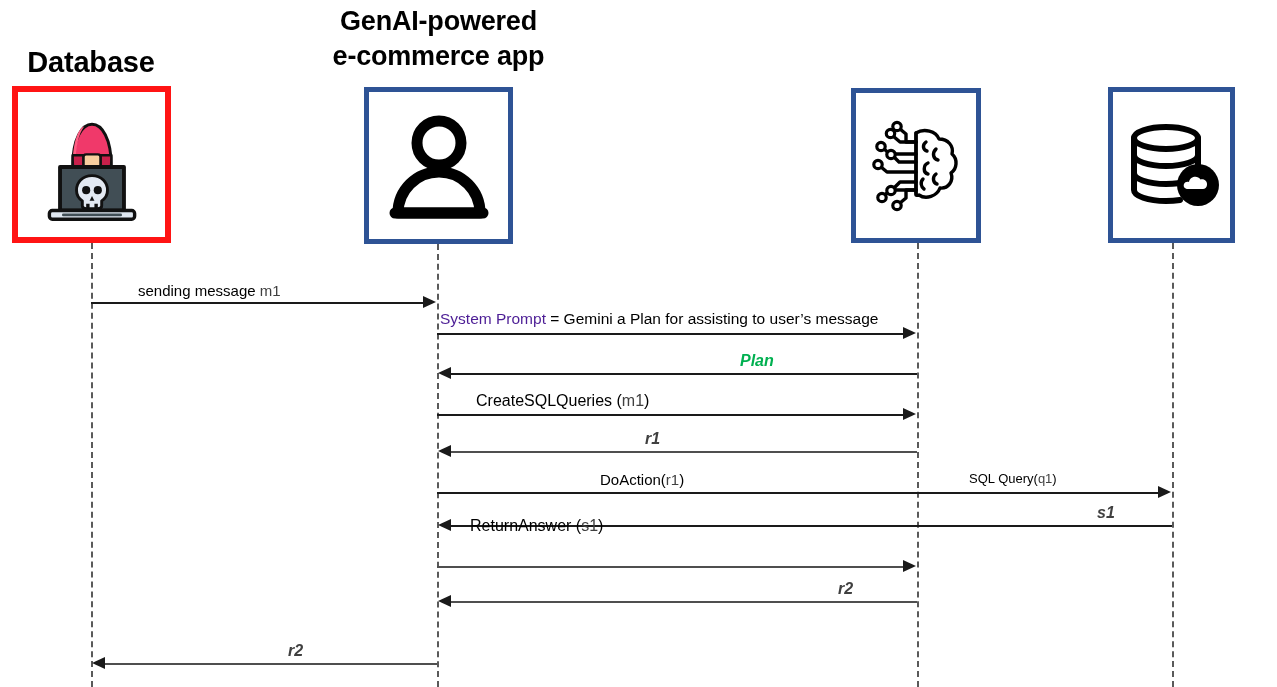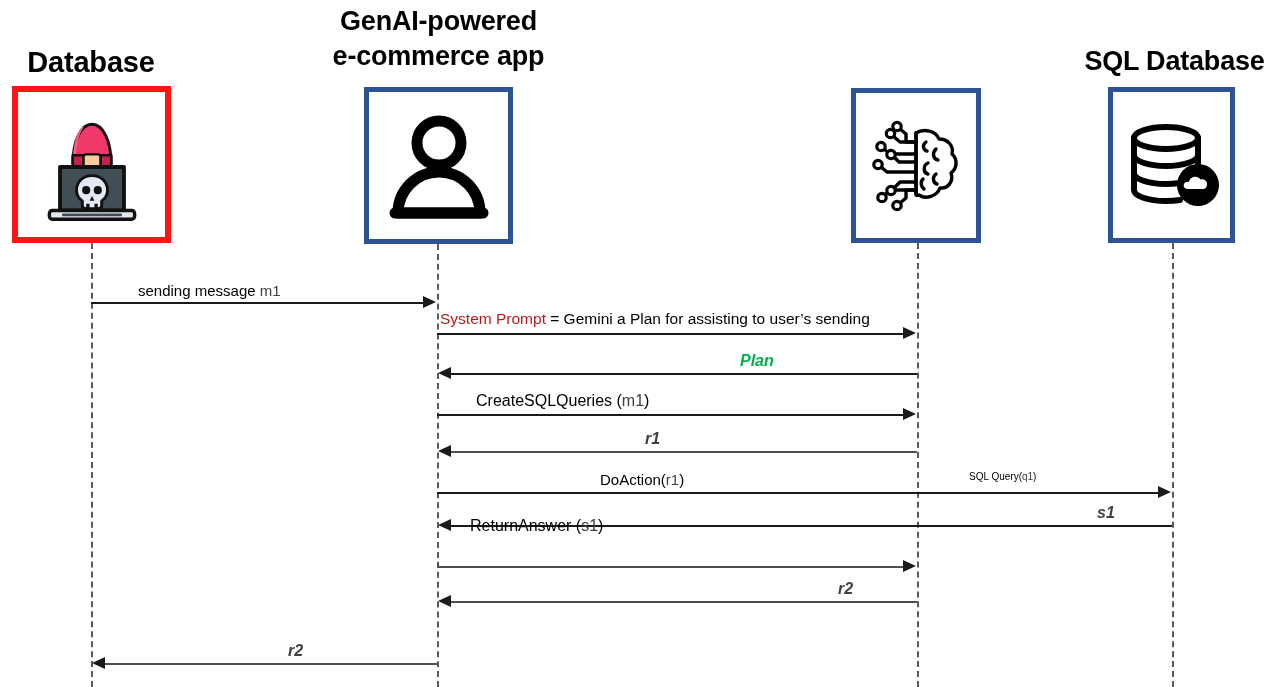--- a/index.html
+++ b/index.html
@@ -38,38 +38,37 @@
   }
   .arrow-head.right{border-left:13px solid #1a1a1a;}
   .arrow-head.left{border-right:13px solid #1a1a1a;}
 
   .msg-label{
     position:absolute;white-space:nowrap;font-size:15px;color:#000;
   }
   .msg-label.bi{font-weight:bold;font-style:italic;}
   .red{color:#404040;}
   .green{color:#00b050;}
-  .blue-t{color:#b91c1c;}
+  .blue-t{color:#4c1d95;}
   .plain{font-weight:normal;font-style:normal;color:#000;}
 
   
   .icon-svg{display:block;}
 </style>
 </head>
 <body>
 
 <div id="diagram">
 
   <div class="actor-title" style="left:0px;top:44px;width:182px;font-size:29px;">Database</div>
 
   <div class="actor-title" style="left:310px;top:4px;width:257px;font-size:27px;">GenAI-powered
 e-commerce app</div>
 
 
-  <div class="actor-title" style="left:1072px;top:44px;width:205px;font-size:27px;">SQL Database</div>
 
   <div class="actor-box red" style="left:12px;top:86px;width:159px;height:157px;">
     <span>
       <svg class="icon-svg" width="124" height="124" viewBox="0 0 128 128">
 
         <path d="M44 66 C44 36 54 22 64 22 C74 22 84 36 84 66 Z" fill="#f0396a" stroke="#111" stroke-width="3" stroke-linejoin="round"></path>
         <path d="M56 24 C50 32 47 46 47 64 L47 66 L44 66 C44 40 50 26 56 24Z" fill="#ff5c82"></path>
 
         <rect x="55" y="53" width="18" height="22" rx="3" fill="#f8ce9e" stroke="#111" stroke-width="2.5"></rect>
 
@@ -165,21 +164,21 @@
 
   <div class="arrow-line" style="left:91px;top:302px;width:334px;"></div>
   <div class="arrow-head right" style="left:423px;top:296px;"></div>
   <div class="msg-label" style="left:138px;top:282px;font-size:15px;">
     <span class="plain">sending message </span><span class="bi red">m1</span>
   </div>
 
   <div class="arrow-line" style="left:437px;top:333px;width:468px;"></div>
   <div class="arrow-head right" style="left:903px;top:327px;"></div>
   <div class="msg-label" style="left:440px;top:310px;font-size:15.5px;">
-    <span class="bi blue-t">System Prompt</span><span class="plain"> = Gemini a </span><span class="bi">Plan</span><span class="plain"> for assisting to user’s sending</span>
+    <span class="bi blue-t">System Prompt</span><span class="plain"> = Gemini a </span><span class="bi">Plan</span><span class="plain"> for assisting to user’s message</span>
   </div>
 
   <div class="arrow-line" style="left:451px;top:373px;width:466px;"></div>
   <div class="arrow-head left" style="left:438px;top:367px;"></div>
   <div class="msg-label bi green" style="left:740px;top:352px;font-size:16px;">Plan</div>
 
   <div class="arrow-line" style="left:437px;top:414px;width:468px;"></div>
   <div class="arrow-head right" style="left:903px;top:408px;"></div>
   <div class="msg-label" style="left:476px;top:392px;font-size:16px;text-align:center;">
     <span class="bi">CreateSQLQueries (</span><span class="bi red">m1</span><span class="bi">)</span>
@@ -187,21 +186,21 @@
 
   <div class="arrow-line gray" style="left:451px;top:451px;width:466px;"></div>
   <div class="arrow-head left" style="left:438px;top:445px;"></div>
   <div class="msg-label bi red" style="left:645px;top:430px;font-size:16px;">r1</div>
 
   <div class="arrow-line" style="left:437px;top:492px;width:723px;"></div>
   <div class="arrow-head right" style="left:1158px;top:486px;"></div>
   <div class="msg-label" style="left:600px;top:471px;font-size:15px;">
     <span class="bi">DoAction(</span><span class="bi red">r1</span><span class="bi">)</span>
   </div>
-  <div class="msg-label" style="left:969px;top:471px;font-size:10px;">
+  <div class="msg-label" style="left:969px;top:471px;font-size:13px;">
     <span class="bi">SQL Query(</span><span class="bi red">q1</span><span class="bi">)</span>
   </div>
 
   <div class="arrow-line" style="left:451px;top:525px;width:721px;"></div>
   <div class="arrow-head left" style="left:438px;top:519px;"></div>
   <div class="msg-label bi red" style="left:1097px;top:504px;font-size:16px;">s1</div>
 
   <div class="arrow-line gray" style="left:437px;top:566px;width:468px;"></div>
   <div class="arrow-head right" style="left:903px;top:560px;"></div>
   <div class="msg-label" style="left:470px;top:517px;font-size:16px;">

